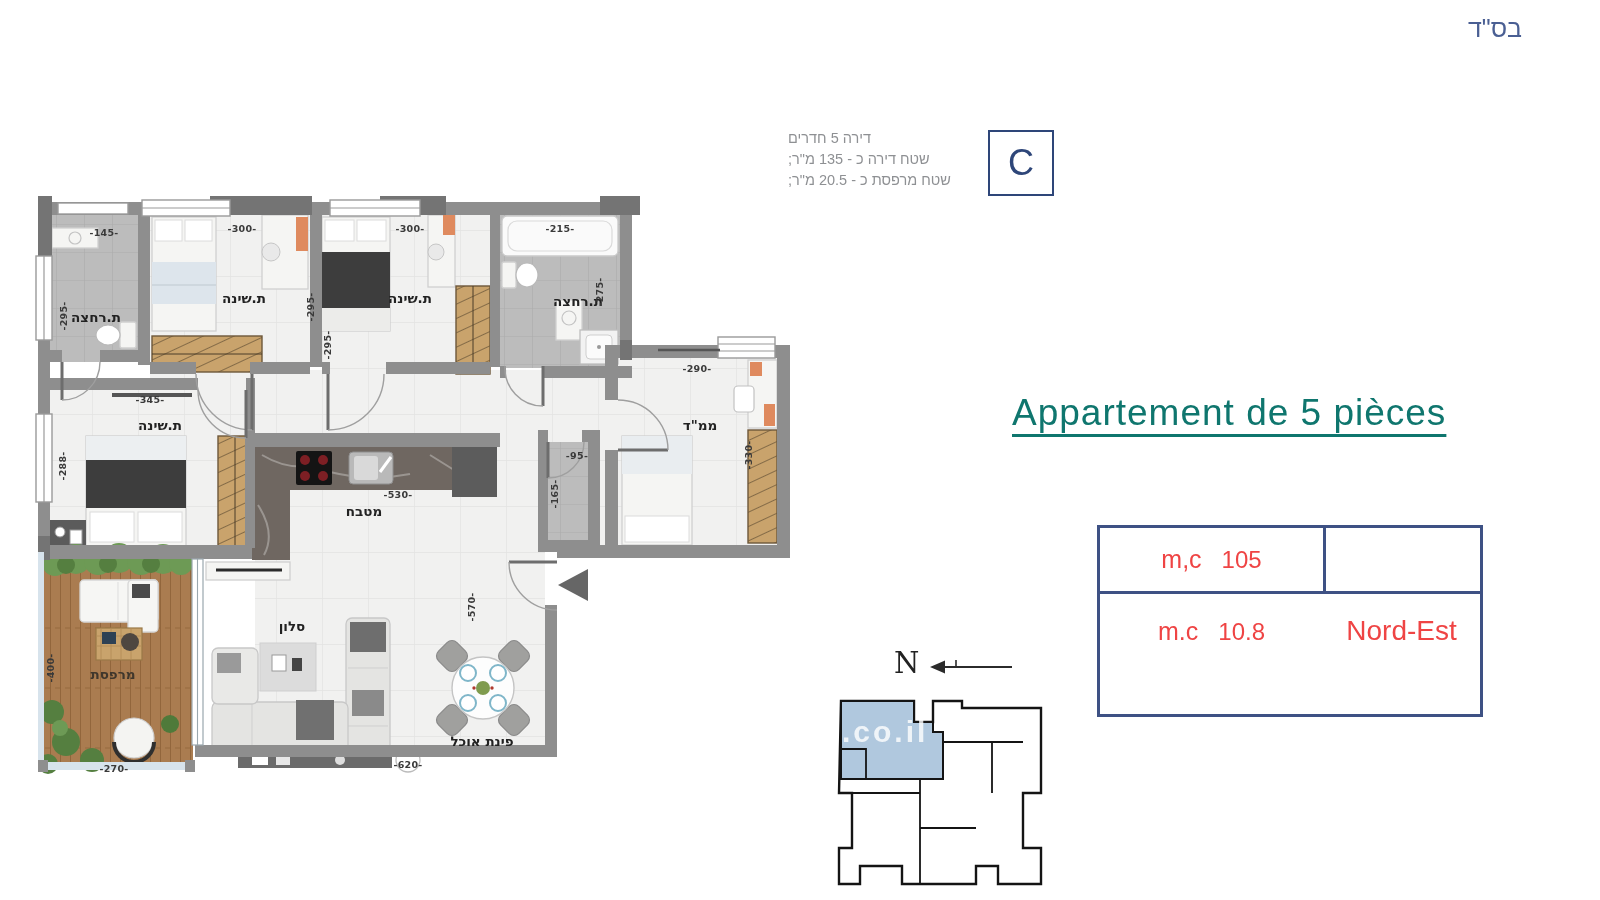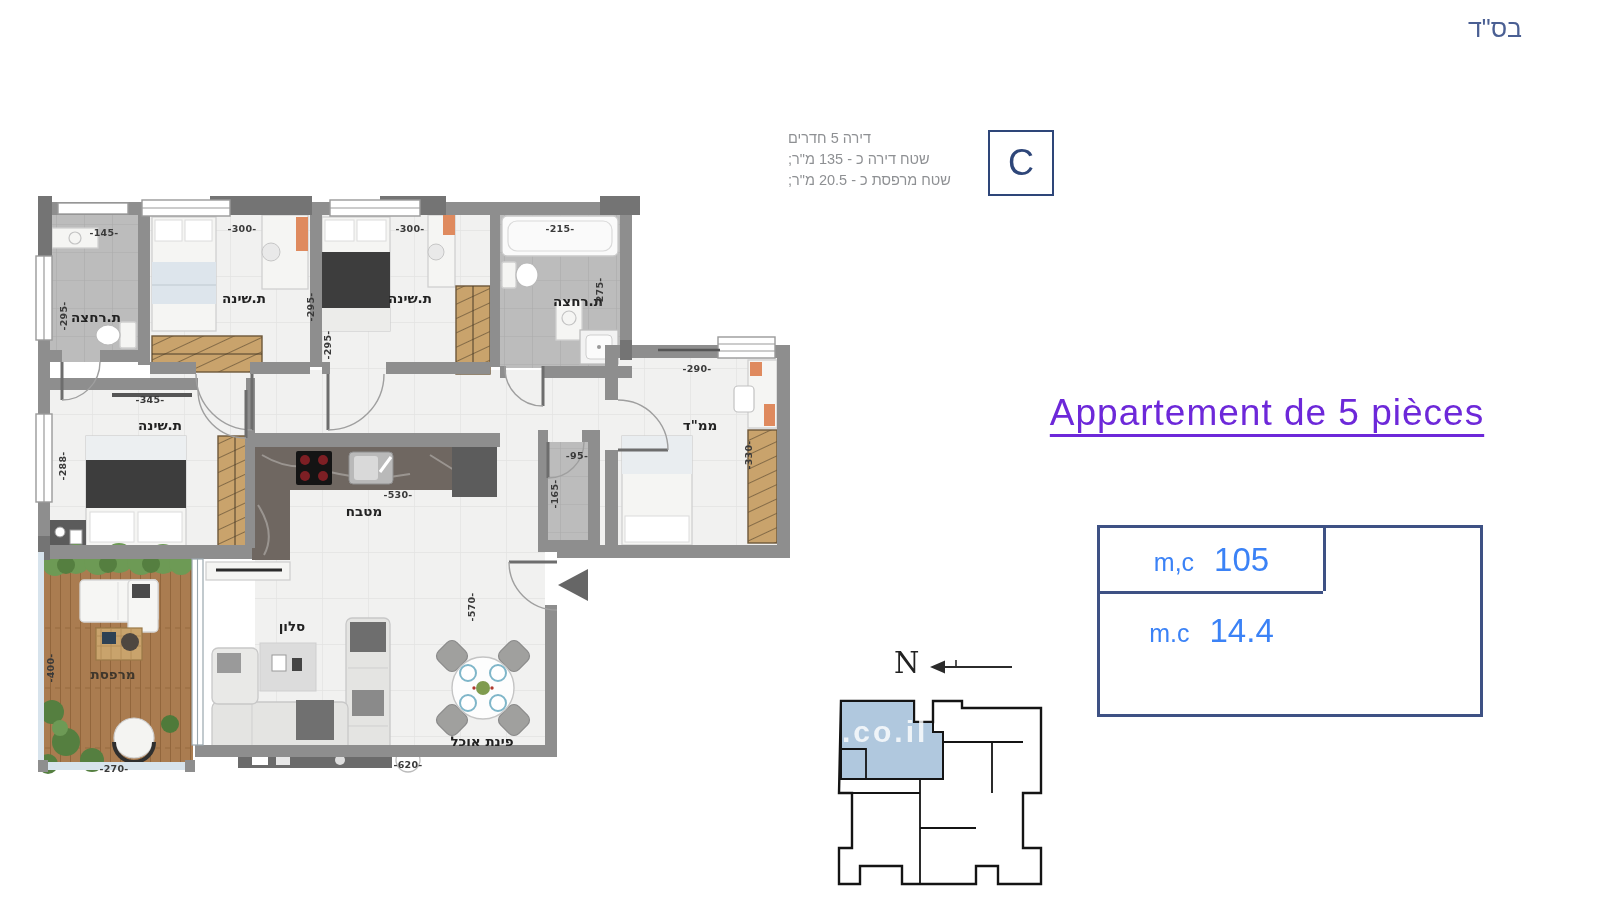--- a/index.html
+++ b/index.html
@@ -20,42 +20,42 @@
   }
   .unit-info .lines div{text-align:left;direction:rtl;}
   .unit-box{
     width:62px;height:62px;border:2.5px solid #2e4679;margin-left:14px;margin-top:2px;
     display:flex;align-items:center;justify-content:center;
     color:#2e4679;font-size:36px;background:#fff;
   }
 
   
   .main-title{
-    left:1012px;top:392px;width:510px;text-align:center;
-    color:#6d28d9;font-size:37px;letter-spacing:1px;
+    left:1012px;top:392px;width:510px;
+    color:#0f766e;font-size:37px;letter-spacing:1px;
     text-decoration:underline;text-underline-offset:9px;
     -webkit-text-decoration-thickness:2.5px;text-decoration-thickness:2.5px;
   }
 
   
   .details{
     left:1097px;top:525px;width:386px;height:192px;
     border:3px solid #3e5184;box-sizing:border-box;
     display:grid;grid-template-columns:223px 1fr;grid-template-rows:63px 77px 1fr;
-    color:#3b82f6;
+    color:#ef4444;
   }
   .details .cell{
     border-left:3px solid #3e5184;border-top:3px solid #3e5184;
     display:flex;align-items:center;justify-content:center;flex-direction:column;
   }
   .details .cell.c0{border-left:none;}
   .details .cell.r0{border-top:none;}
   .tline{display:flex;align-items:baseline;gap:20px;}
   .tbl-label{font-size:25px;}
-  .tbl-big{font-size:33px;}
+  .tbl-big{font-size:24px;}
   .tbl-mid{font-size:27px;line-height:31px;text-align:center;}
   .tbl-dir{font-size:28px;}
 
   
   .compass-n{left:894px;top:646px;font-family:"DejaVu Serif",serif;font-size:29px;color:#222;}
   .compass-arrow{left:924px;top:654px;}
 
   
   .rlabel{font-family:"DejaVu Sans",sans-serif;font-size:13.5px;font-weight:bold;fill:#222;}
   .rlabel.terr{fill:#40372c;}
@@ -96,22 +96,25 @@
       <span class="tbl-label">m,c</span>
       <span class="tbl-big">105</span>
     </div>
   </div>
   <div class="cell r0">
     <span></span>
   </div>
   <div class="cell c0">
     <div class="tline">
       <span class="tbl-label">m.c</span>
-      <span class="tbl-big">14.4</span>
+      <span class="tbl-big">10.8</span>
     </div>
+  </div>
+  <div class="cell c0">
+    <span class="tbl-dir">Nord-Est</span>
   </div>
 </div>
 
 <div class="abs compass-n">N</div>
 <svg class="abs compass-arrow" width="95" height="26" viewBox="0 0 95 26">
   <line x1="20" y1="13" x2="88" y2="13" stroke="#2b2b2b" stroke-width="2"></line>
   <polygon points="6,13 21,6.5 21,19.5" fill="#2b2b2b"></polygon>
   <line x1="32" y1="6" x2="32" y2="13" stroke="#2b2b2b" stroke-width="1.6"></line>
 </svg>
 

